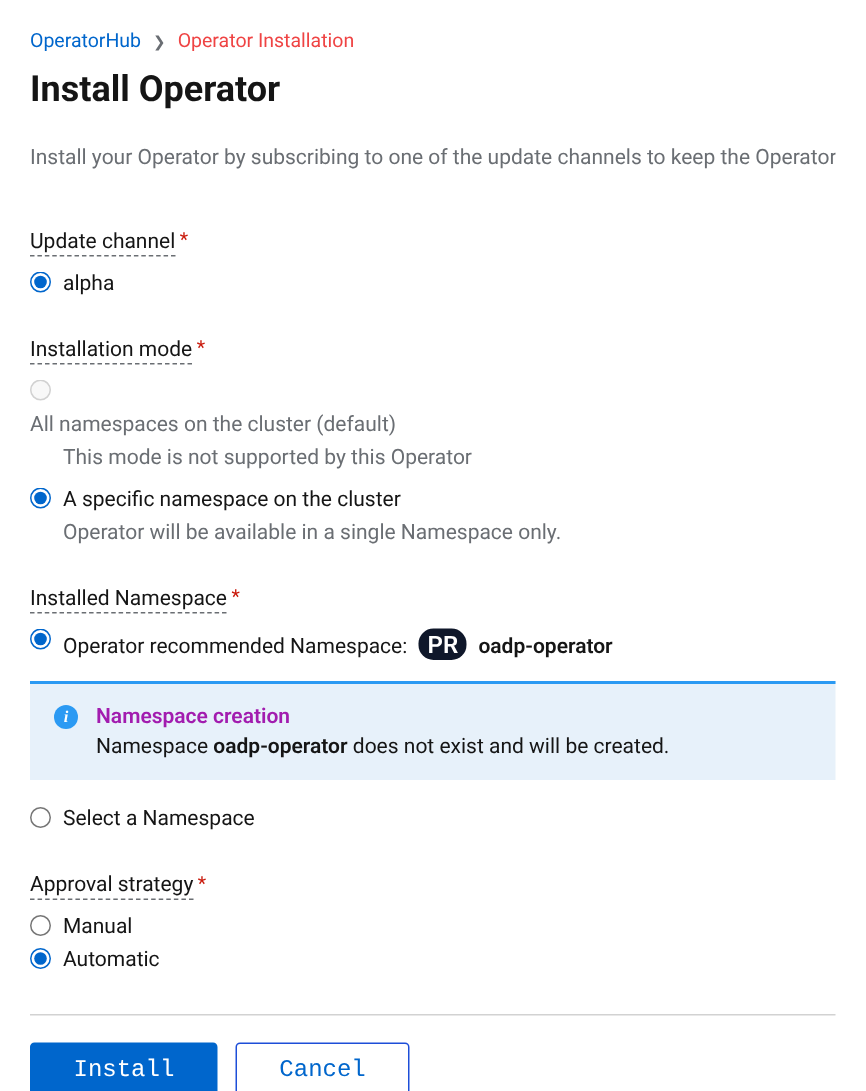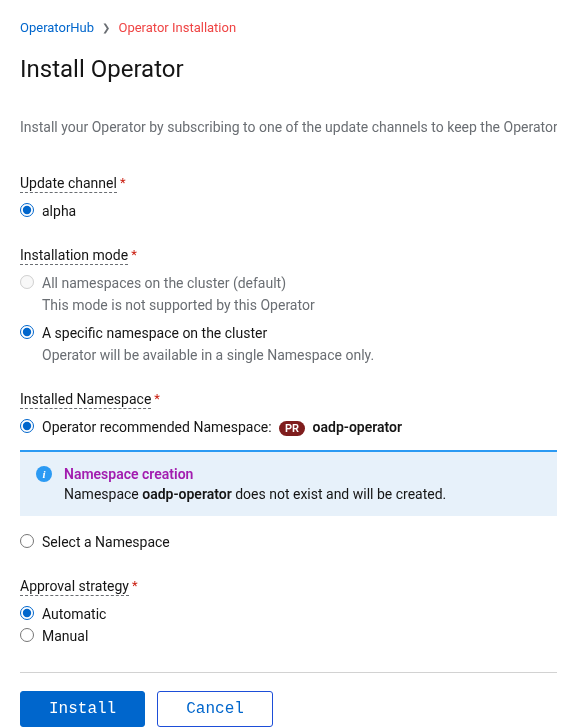--- a/index.html
+++ b/index.html
@@ -10,40 +10,40 @@
     body {
       font-family: -apple-system, BlinkMacSystemFont, "Segoe UI", Roboto, Helvetica, Arial, sans-serif;
       font-size: 14px;
       color: #151515;
       background: #fff;
       padding: 20px;
       width: 577px;
     }
     .breadcrumb {
       font-size: 13px;
-      margin-bottom: 20px;
+      margin-bottom: 10px;
       display: flex;
       align-items: center;
       gap: 8px;
     }
     .breadcrumb-link {
       color: #0066cc;
       cursor: pointer;
     }
     .breadcrumb-sep {
       color: #6a6e73;
       font-size: 10px;
     }
     .breadcrumb-current {
       color: #ef4444;
     }
     h1 {
       font-size: 24px;
-      font-weight: 400;
-      margin-bottom: 36px;
+      font-weight: 700;
+      margin-bottom: 24px;
     }
     .description {
       color: #6a6e73;
       font-size: 14px;
       margin-bottom: 40px;
       white-space: nowrap;
       overflow: hidden;
     }
     .field-group {
       margin-bottom: 28px;
@@ -63,20 +63,21 @@
       vertical-align: top;
     }
     .radio-row {
       display: flex;
       align-items: flex-start;
       gap: 8px;
       margin-bottom: 6px;
     }
     .radio-row.disabled {
       color: #6a6e73;
+      flex-direction: column;
     }
     input[type="radio"] {
       width: 14px;
       height: 14px;
       accent-color: #0066cc;
       cursor: pointer;
     }
     input[type="radio"]:disabled {
       cursor: not-allowed;
     }
@@ -87,23 +88,23 @@
     .radio-help {
       font-size: 14px;
       color: #6a6e73;
       margin-left: 22px;
       margin-bottom: 12px;
     }
     .pr-badge {
       display: inline-flex;
       align-items: center;
       justify-content: center;
-      background: #7f1d1d;
+      background: #0f172a;
       color: #fff;
-      font-size: 11px;
+      font-size: 16px;
       font-weight: 600;
       border-radius: 10px;
       padding: 1px 6px;
       margin: 0 4px;
     }
     .ns-name {
       font-weight: 600;
     }
     .info-alert {
       background: #e7f1fa;
@@ -241,26 +242,26 @@
     <input type="radio" style="">
     <label class="radio-label">Select a Namespace</label>
   </div>
 </div>
 
 <div class="field-group">
   <div>
     <span class="field-label">Approval strategy</span><span class="required">*</span>
   </div>
   <div class="radio-row">
-    <input type="radio" checked="" style="">
-    <label class="radio-label">Automatic</label>
-  </div>
-  <div class="radio-row">
     <input type="radio" style="">
     <label class="radio-label">Manual</label>
+  </div>
+  <div class="radio-row">
+    <input type="radio" checked="" style="">
+    <label class="radio-label">Automatic</label>
   </div>
 </div>
 
 <hr class="divider">
 
 <div class="button-row">
   <button class="btn btn-primary">Install</button>
   <button class="btn btn-secondary">Cancel</button>
 </div>
 

